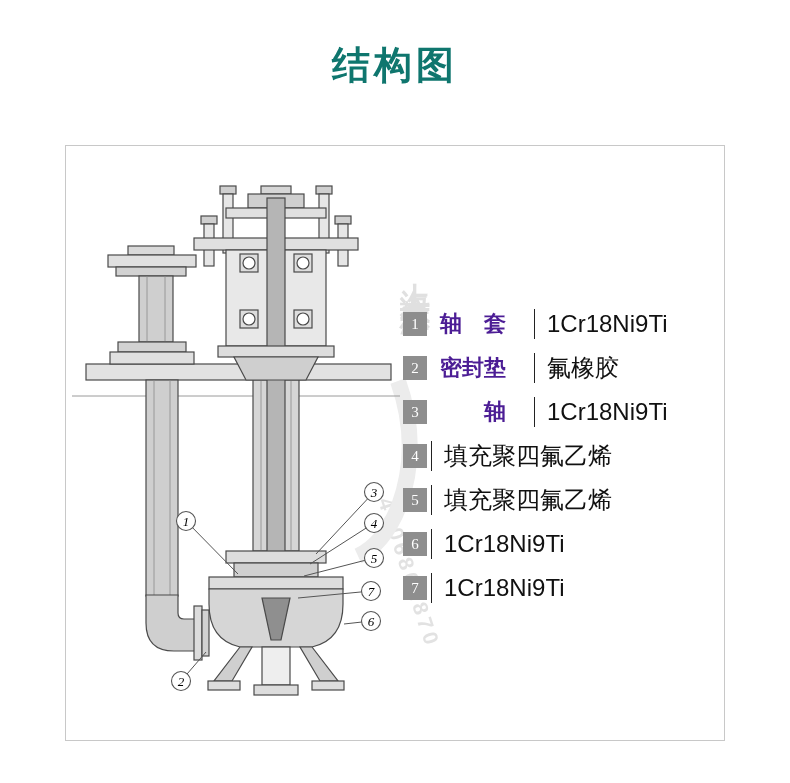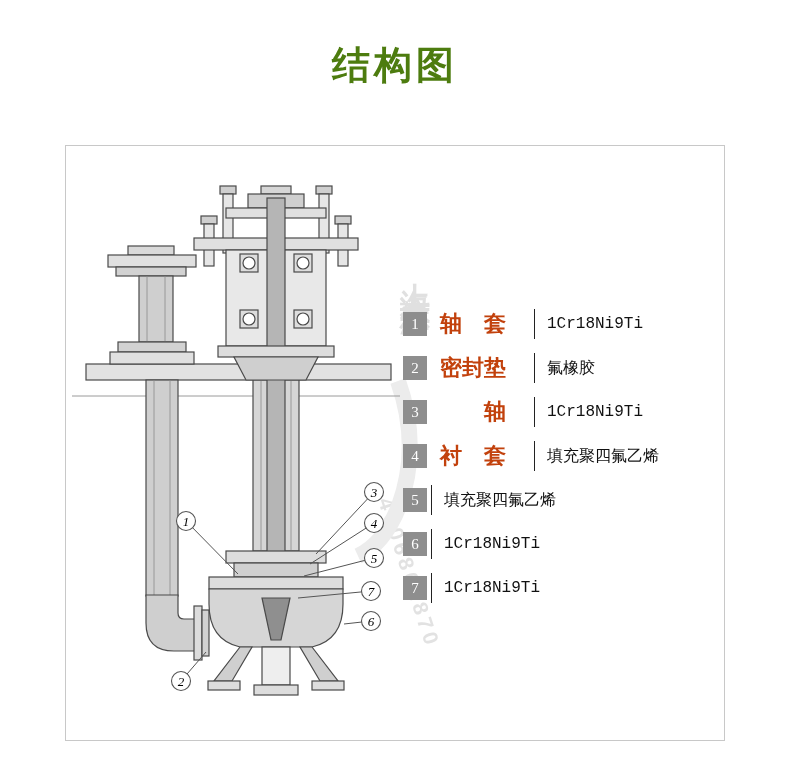--- a/index.html
+++ b/index.html
@@ -1,42 +1,42 @@
 <!DOCTYPE html>
 <html><head>
 <meta charset="utf-8">
 <style>
   * { margin:0; padding:0; box-sizing:border-box; }
   html,body { width:790px; height:783px; background:#ffffff;
     font-family:"Liberation Sans","DejaVu Sans",sans-serif; position:relative; overflow:hidden; }
 
   .page-title { position:absolute; top:40px; left:0; width:100%; text-align:center;
-    font-size:38px; font-weight:800; color:#4d7c0f; letter-spacing:4px; }
+    font-size:38px; font-weight:800; color:#0f766e; letter-spacing:4px; }
 
   .content-box { position:absolute; left:65px; top:145px; width:660px; height:596px;
     border:1px solid #c8c8c8; background:#fff; }
 
   .wm-vertical { position:absolute; left:328px; top:112px; writing-mode:vertical-rl;
     font-size:30px; color:#e0e0e0; letter-spacing:8px; font-weight:700; z-index:1; }
   .wm-digits { position:absolute; left:238px; top:415px; width:210px; text-align:center;
     transform:rotate(72deg); font-size:21px; color:#e2e2e2; letter-spacing:4px;
     font-weight:700; z-index:1; }
 
   svg.diagram { position:absolute; left:0; top:0; width:658px; height:594px; z-index:2; }
 
   .parts-table { position:absolute; left:337px; top:156px; z-index:3; }
   .part-row { display:flex; align-items:center; height:44px; }
   .num-badge { width:24px; height:24px; background:#8e8e8e; color:#ffffff;
     font-size:15px; font-family:"Liberation Serif","DejaVu Serif",serif;
     display:flex; align-items:center; justify-content:center; flex:0 0 auto; }
   .part-name { width:90px; margin-left:13px; font-size:22px; font-weight:700;
-    color:#c2410c; white-space:pre; }
+    color:#4c1d95; white-space:pre; }
   .row-sep { width:1px; height:30px; background:#222; margin:0 12px 0 4px; flex:0 0 auto; }
-  .part-material { font-size:16px; color:#111;
-    font-family:Liberation Mono, monospace; }
+  .part-material { font-size:24px; color:#111;
+    font-family:Liberation Sans, sans-serif; }
 </style>
 </head>
 <body>
 
 <div class="page-title">结构图</div>
 
 <div class="content-box">
 
   <div class="wm-vertical">上海惠海</div>
   <div class="wm-digits">4006801870</div>
@@ -186,21 +186,20 @@
 
   <div class="part-row">
     <div class="num-badge">3</div>
     <div class="part-name">　　轴</div>
     <div class="row-sep"></div>
     <div class="part-material">1Cr18Ni9Ti</div>
   </div>
 
   <div class="part-row">
     <div class="num-badge">4</div>
-    <div class="part-name">衬　套</div>
     <div class="row-sep"></div>
     <div class="part-material">填充聚四氟乙烯</div>
   </div>
 
   <div class="part-row">
     <div class="num-badge">5</div>
     <div class="row-sep"></div>
     <div class="part-material">填充聚四氟乙烯</div>
   </div>
 

